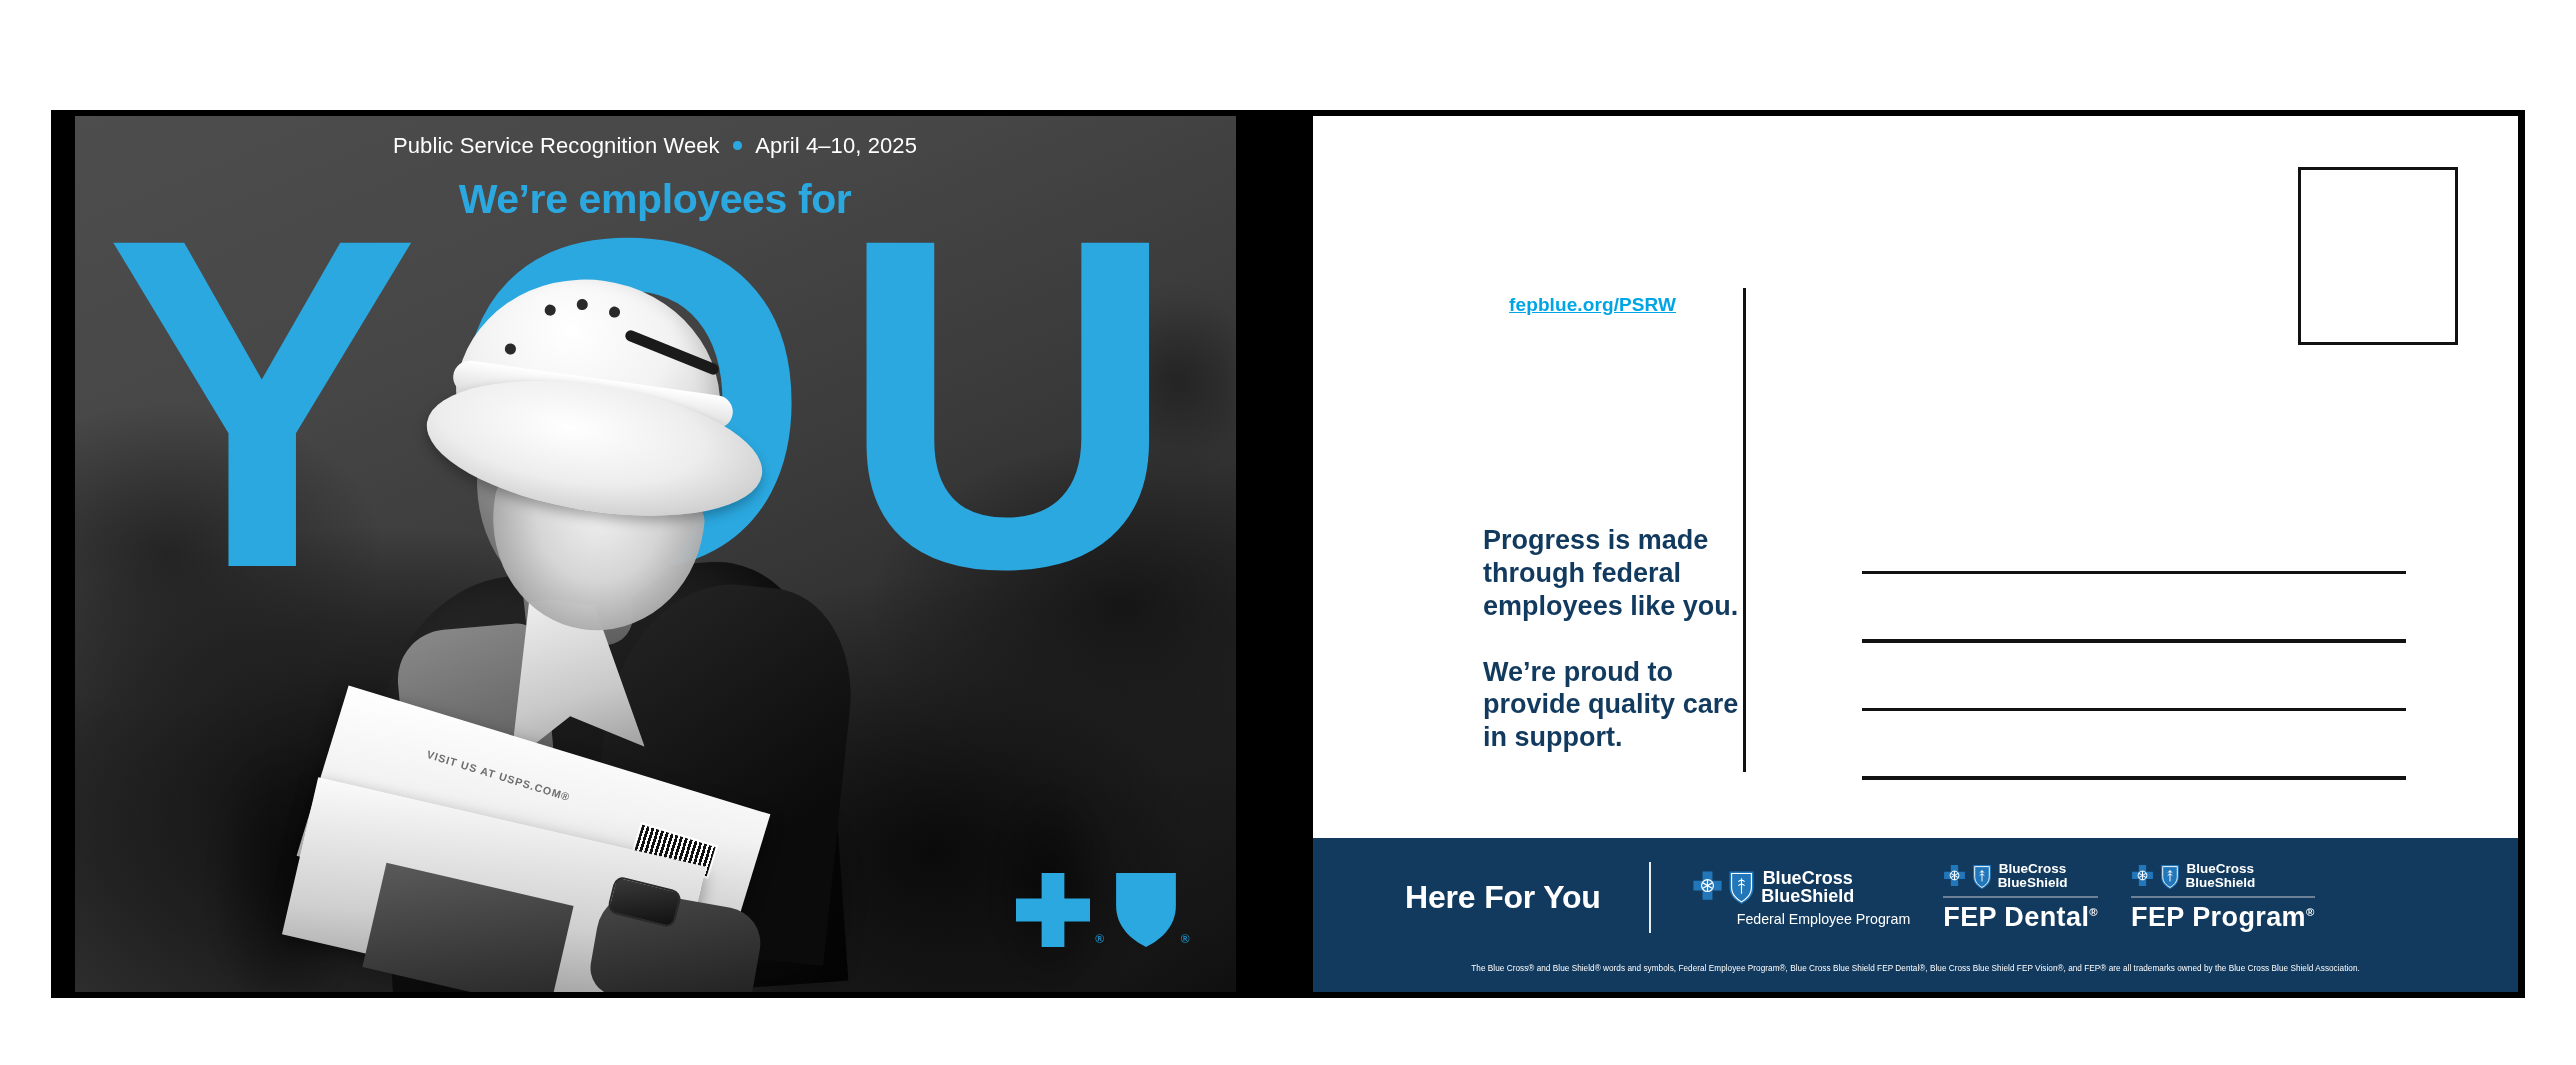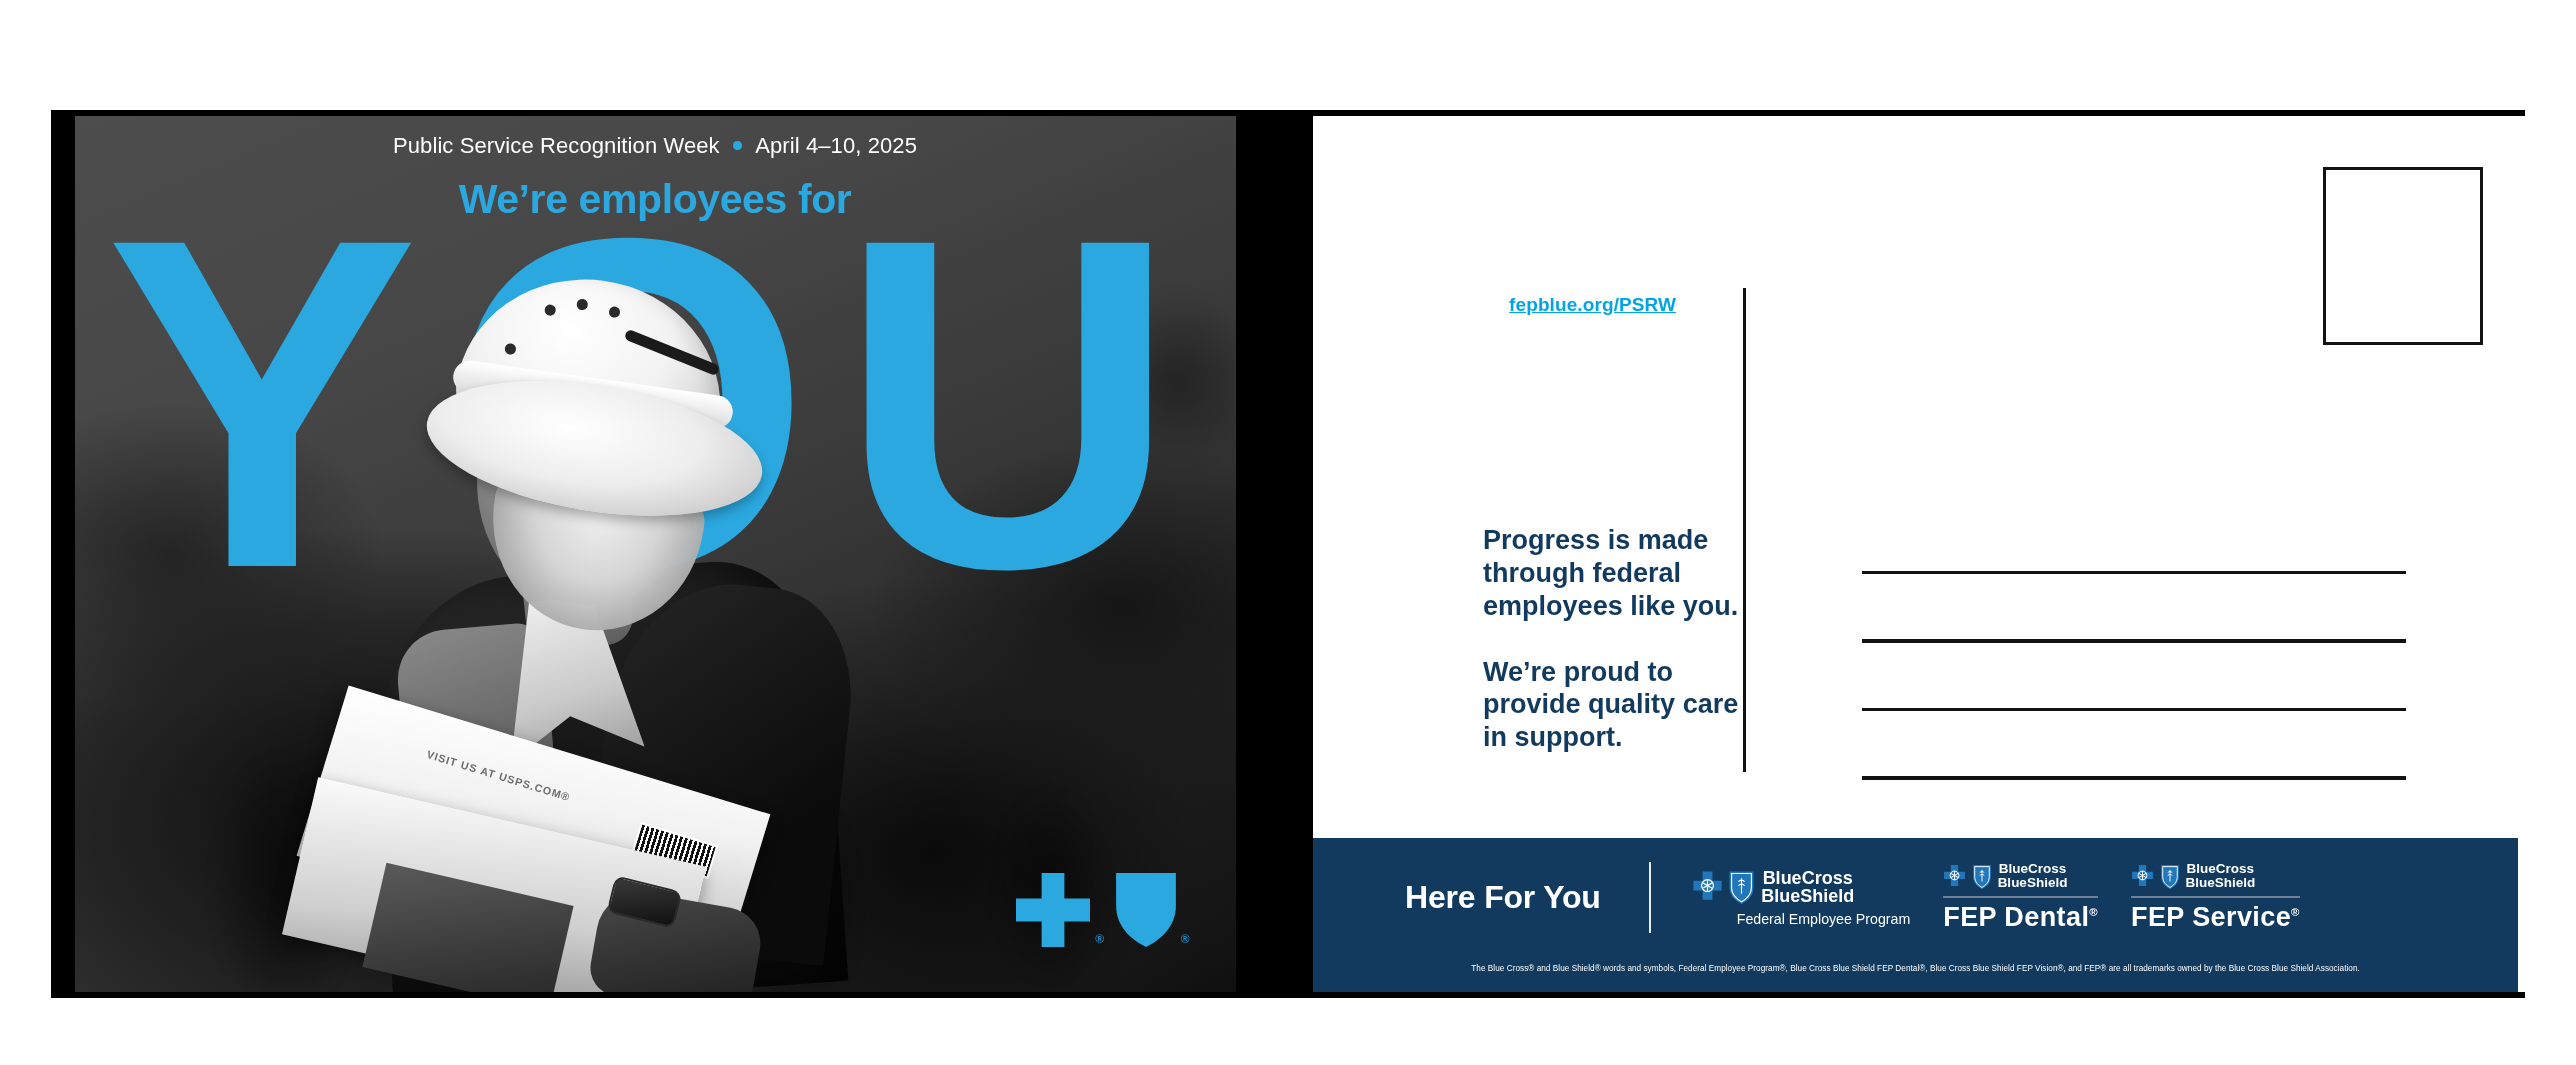--- a/index.html
+++ b/index.html
@@ -233,21 +233,21 @@
   .mark-wrap{position:relative;}
   .reg{
     position:absolute; right:-14.2px; bottom:2.8px;
     font-size:12px; color:#1b88b9; font-weight:bold;
   }
 
   
   #back-card{ left:1306px; top:110px; width:1219px; height:888px; }
   #back-inner{
     position:absolute; left:7.1px; top:5.7px;
-    width:1205px; height:876px; background:#ffffff; overflow:hidden;padding-left:25px;
+    width:1205px; height:876px; background:#ffffff; overflow:hidden;
   }
 
   .url{
     position:absolute; left:196px; top:178px;
     font-size:19px; font-weight:bold; color:#00A5E5; letter-spacing:0.1px;
   }
   .divider-v{
     position:absolute; left:430px; top:172px; width:2.8px; height:484px; background:#121212;
   }
   .msg{
@@ -448,21 +448,21 @@
               <path d="M5 5h28v19c0 12-8.4 17.4-14 21-5.6-3.6-14-9-14-21z" fill="none" stroke="#fff" stroke-width="1.8"></path>
               <path d="M19 11.5v22M14.6 16.5c2.6-2.6 6.2-2.6 8.8 0M14.6 22c2.6-2.6 6.2-2.6 8.8 0" stroke="#fff" stroke-width="1.8" fill="none"></path>
             </svg>
             <div class="bcbs-text" style="font-size:13.5px">
               <div>BlueCross</div>
               <div>BlueShield</div>
             </div>
           </div>
           <div class="logo-rule"></div>
           <div class="product-name" style="font-size:27px">
-            <span>FEP Service</span><sup>®</sup>
+            <span>FEP Program</span><sup>®</sup>
           </div>
         </div>
 
       </div>
 
       <div class="disclaimer">The Blue Cross® and Blue Shield® words and symbols, Federal Employee Program®, Blue Cross Blue Shield FEP Dental®, Blue Cross Blue Shield FEP Vision®, and FEP® are all trademarks owned by the Blue Cross Blue Shield Association.</div>
     </div>
 
   </div>
 </div>

